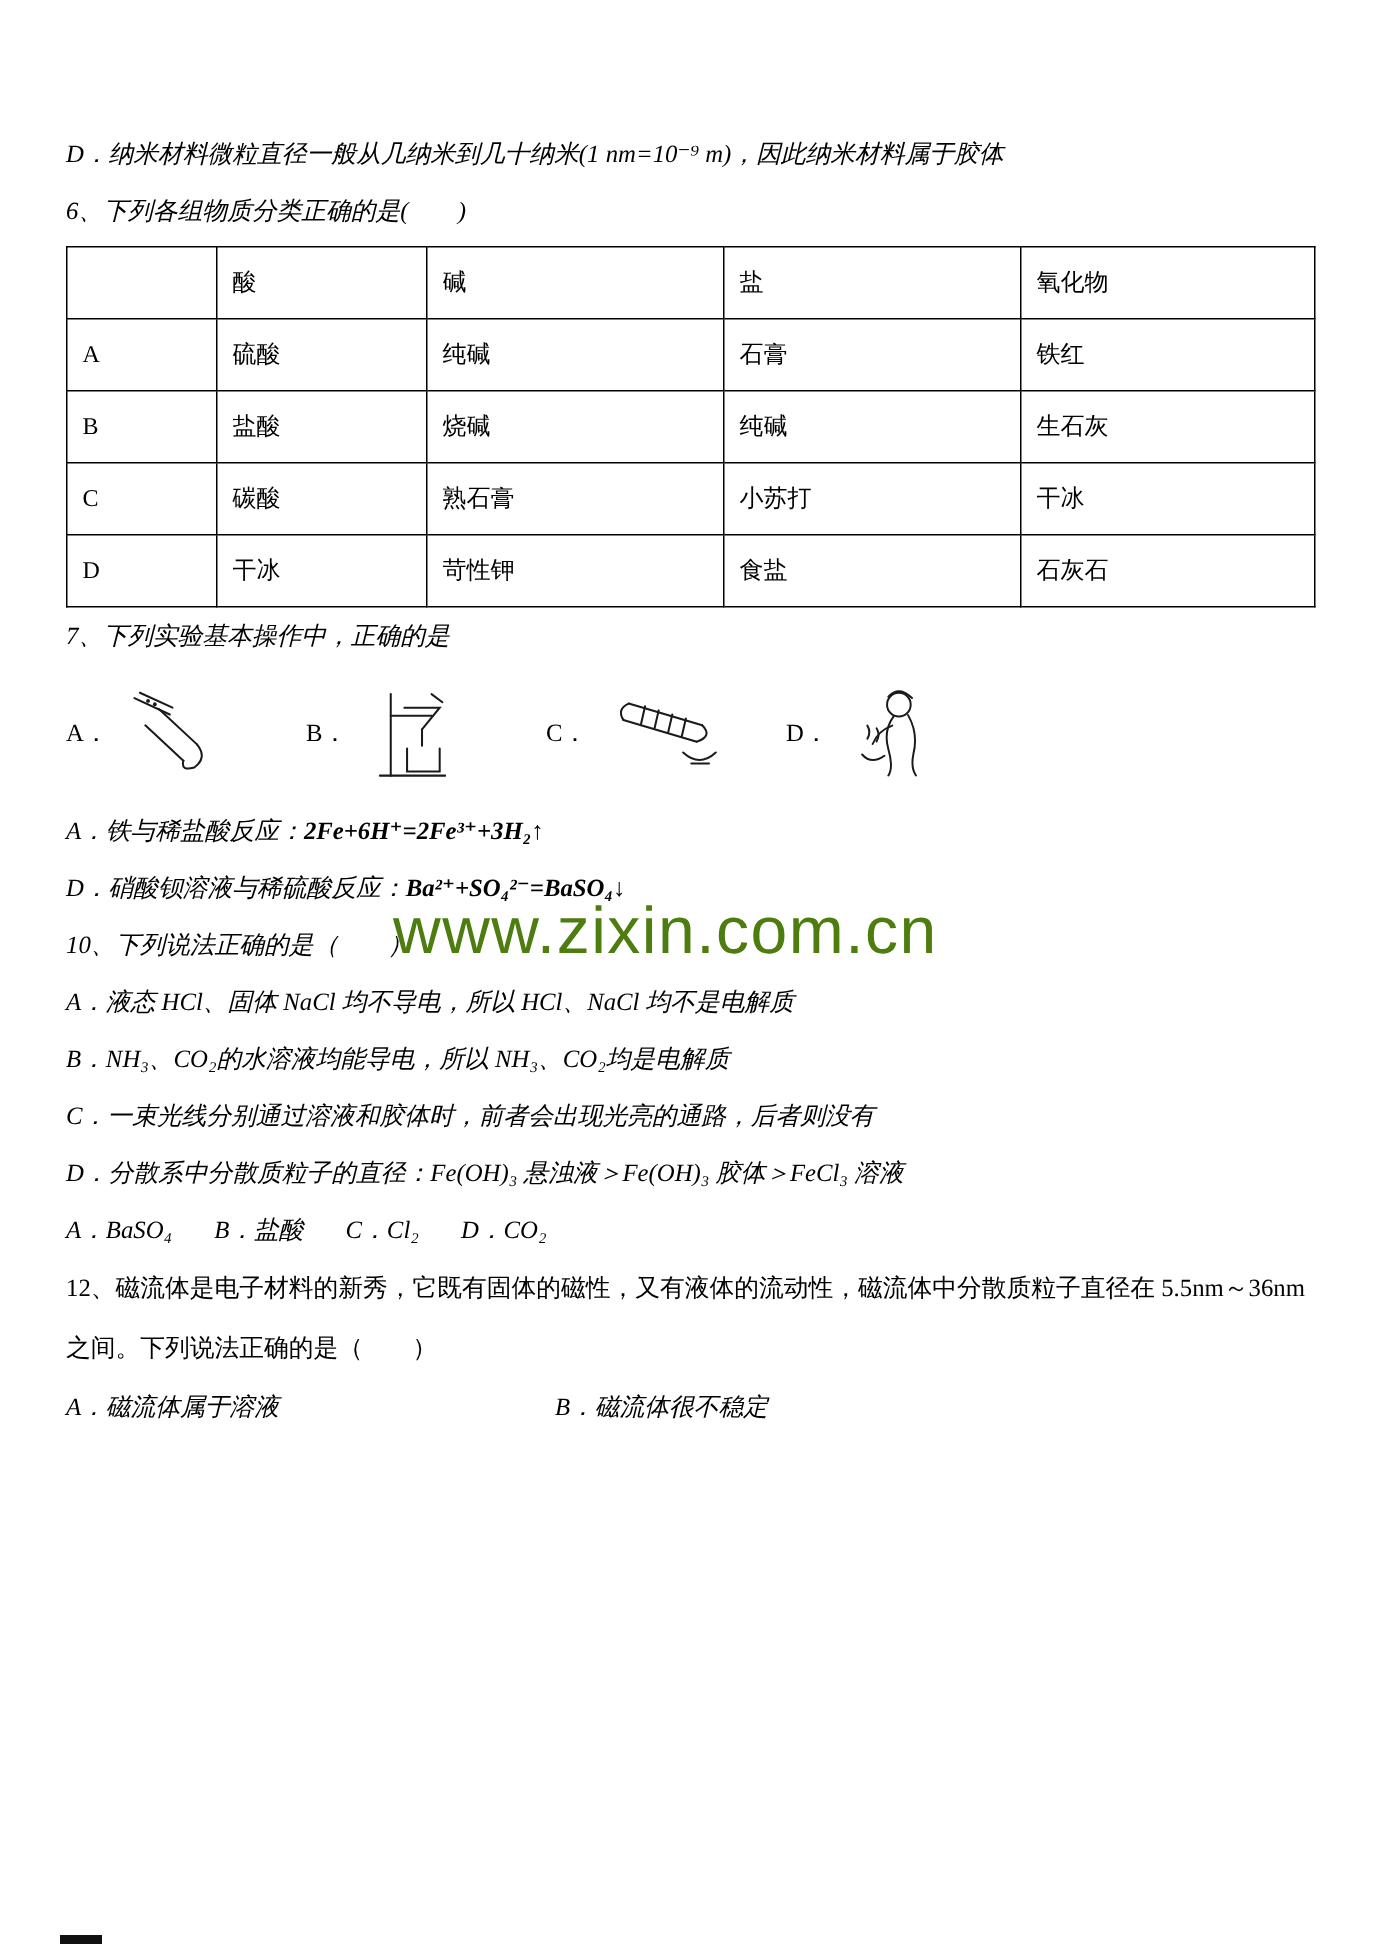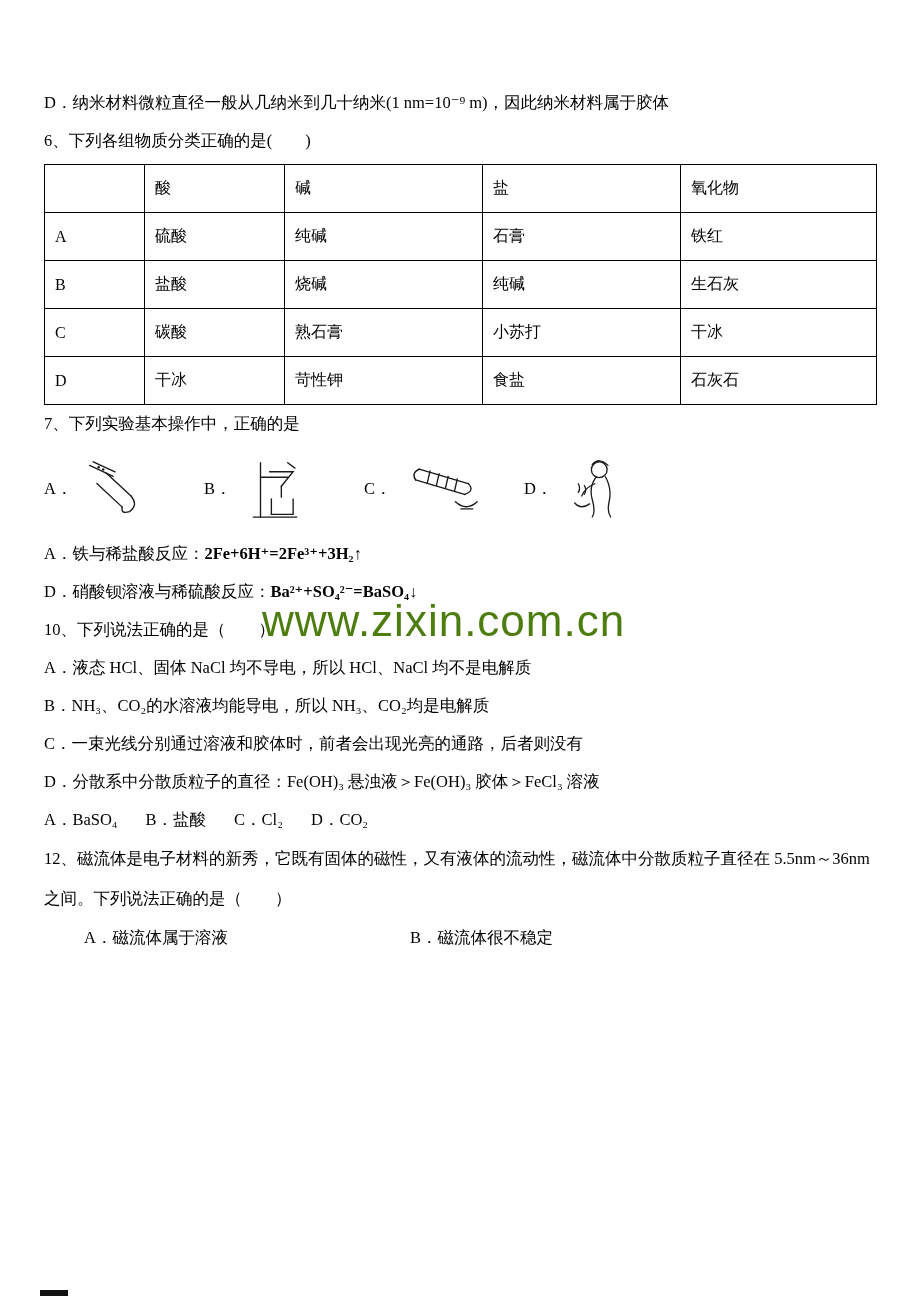--- a/index.html
+++ b/index.html
@@ -14,34 +14,34 @@
   .watermark {
     position:absolute; left:262px; top:596px; z-index:0;
     font-family:"Liberation Sans","DejaVu Sans",sans-serif;
     font-size:44px; color:#4d7c0f; letter-spacing:1px;
     user-select:none;
   }
   .page {
     position:absolute; left:44px; top:84px; width:832px; z-index:1;
     font-size:16.5px;
   }
-  .tline { line-height:38px; white-space:nowrap; }
+  .tline { line-height:38px; white-space:nowrap;font-style:italic; }
   .wrapline { line-height:40px; white-space:normal;font-family:Liberation Serif, serif; }
   .formula { font-weight:bold; }
   table.cls {
     border-collapse:collapse; width:832px; table-layout:fixed;
     margin-top:4px; font-size:16px;
   }
   table.cls td {
     border:1px solid #000; height:48px; padding:0 4px 0 10px;
     vertical-align:middle; overflow:hidden;
   }
   .ans4 { display:inline-block; width:160px; }
   .gap  { display:inline-block; margin-right:28px; }
-  .q12a { display:inline-block; width:326px;margin-left:40px; }
+  .q12a { display:inline-block; width:326px; }
   .imgrow { display:flex; align-items:center; height:92px; }
   .imgopt { display:flex; align-items:center; width:160px; }
   .imgopt:last-child { width:auto; }
   .imglabel { margin-right:14px; }
   .sketch { display:block; }
   .artifact {
     position:absolute; left:40px; top:1290px; width:28px; height:6px;
     background:#111; z-index:1;
   }
 </style>

